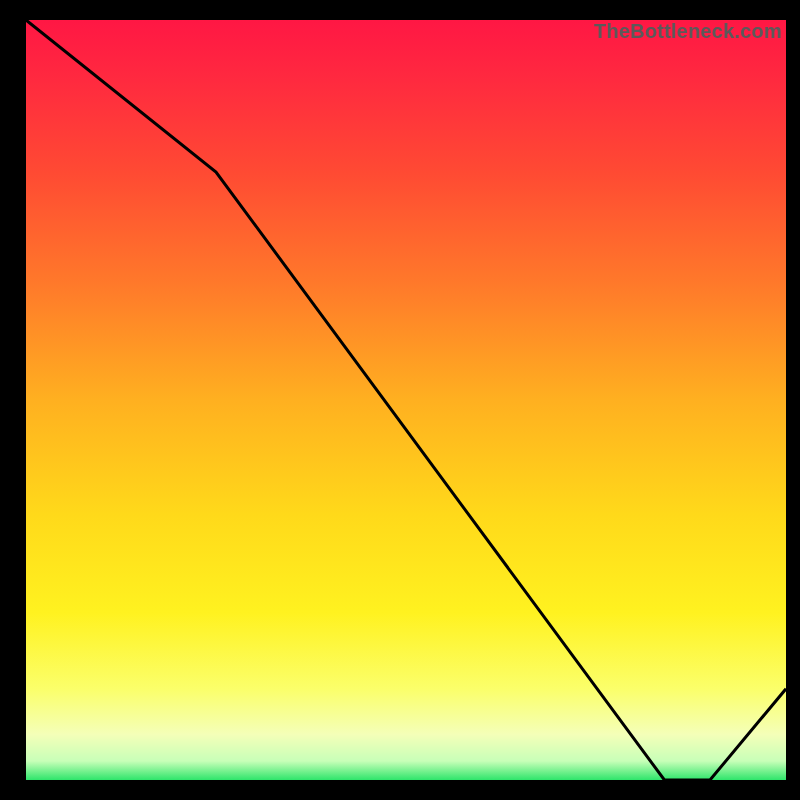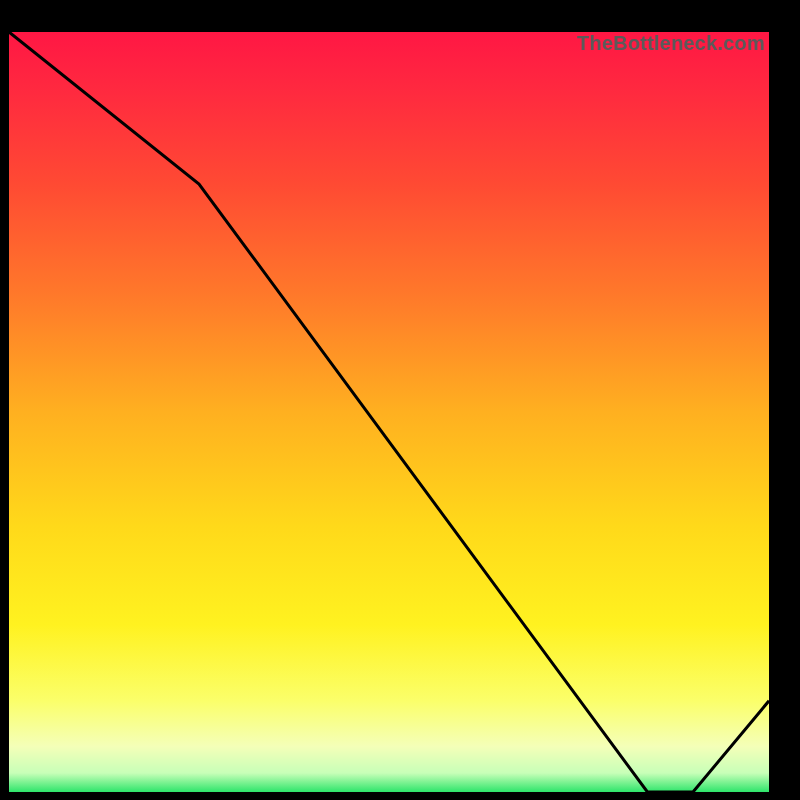--- a/index.html
+++ b/index.html
@@ -12,22 +12,22 @@
     font-family: Arial, Helvetica, sans-serif;
   }
   .frame {
     position: absolute;
     left: 0; top: 0;
     width: 800px; height: 800px;
     background: #000;
   }
   .plot-area {
     position: absolute;
-    left: 9px; top: 20px;
-    width: 760px; height: 644px; margin-top: 12px;
+    left: 26px; top: 20px;
+    width: 760px; height: 644px;
   }
   .watermark {
     position: absolute;
     top: 0px;
     right: 4px;
     color: #5a5a5a;
     font-size: 20px;
     font-weight: 600;
     letter-spacing: 0.2px;
     user-select: none;

